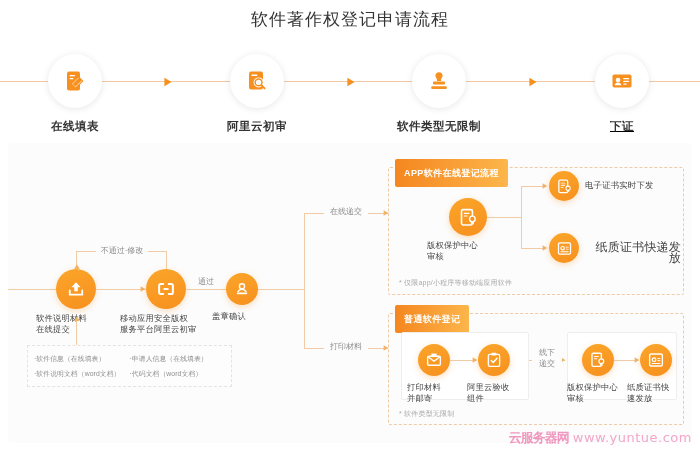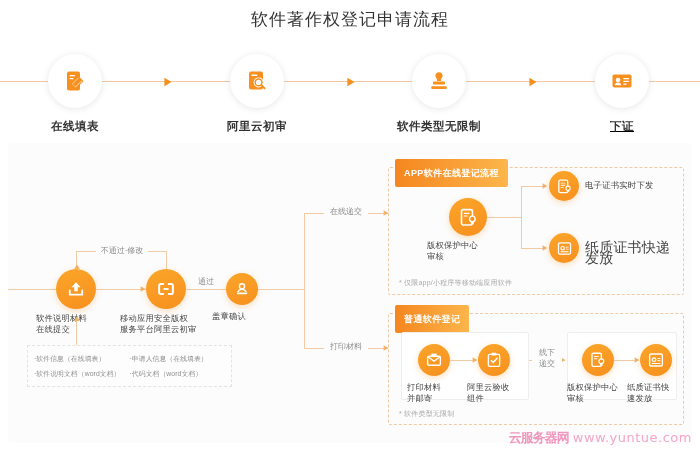--- a/index.html
+++ b/index.html
@@ -299,21 +299,21 @@
 
       <div class="node-circle" style="left:160px; top:65px; width:30px; height:30px;">
         <svg width="17" height="17" viewBox="0 0 24 24">
           <rect x="3.5" y="4" width="17" height="16" rx="2" fill="none" stroke="#fff" stroke-width="1.8"></rect>
           <circle cx="9.4" cy="11.5" r="2.4" fill="none" stroke="#fff" stroke-width="1.6"></circle>
           <rect x="13.6" y="9.4" width="4.4" height="1.3" rx="0.6" fill="#fff"></rect>
           <rect x="13.6" y="12.2" width="4.4" height="1.3" rx="0.6" fill="#fff"></rect>
           <rect x="6.2" y="16" width="11.8" height="1.3" rx="0.6" fill="#fff"></rect>
         </svg>
       </div>
-      <div class="node-label" style="left:196px; top:74px; width:96px; text-align:left; font-size:14px;">纸质证书快递发放</div>
+      <div class="node-label" style="left:196px; top:74px; width:96px; text-align:right; font-size:12px;">纸质证书快递发放</div>
 
       <div class="section-note" style="left:10px; top:110px;">* 仅限app/小程序等移动端应用软件</div>
     </div>
 
     <div class="section" style="left:380px; top:170px; width:296px; height:112px;">
       <div class="section-badge">普通软件登记</div>
 
       <div class="inner-box" style="left:12px; top:18px; width:128px; height:68px;"></div>
 
       <div class="node-circle" style="left:29px; top:30px; width:32px; height:32px;">

